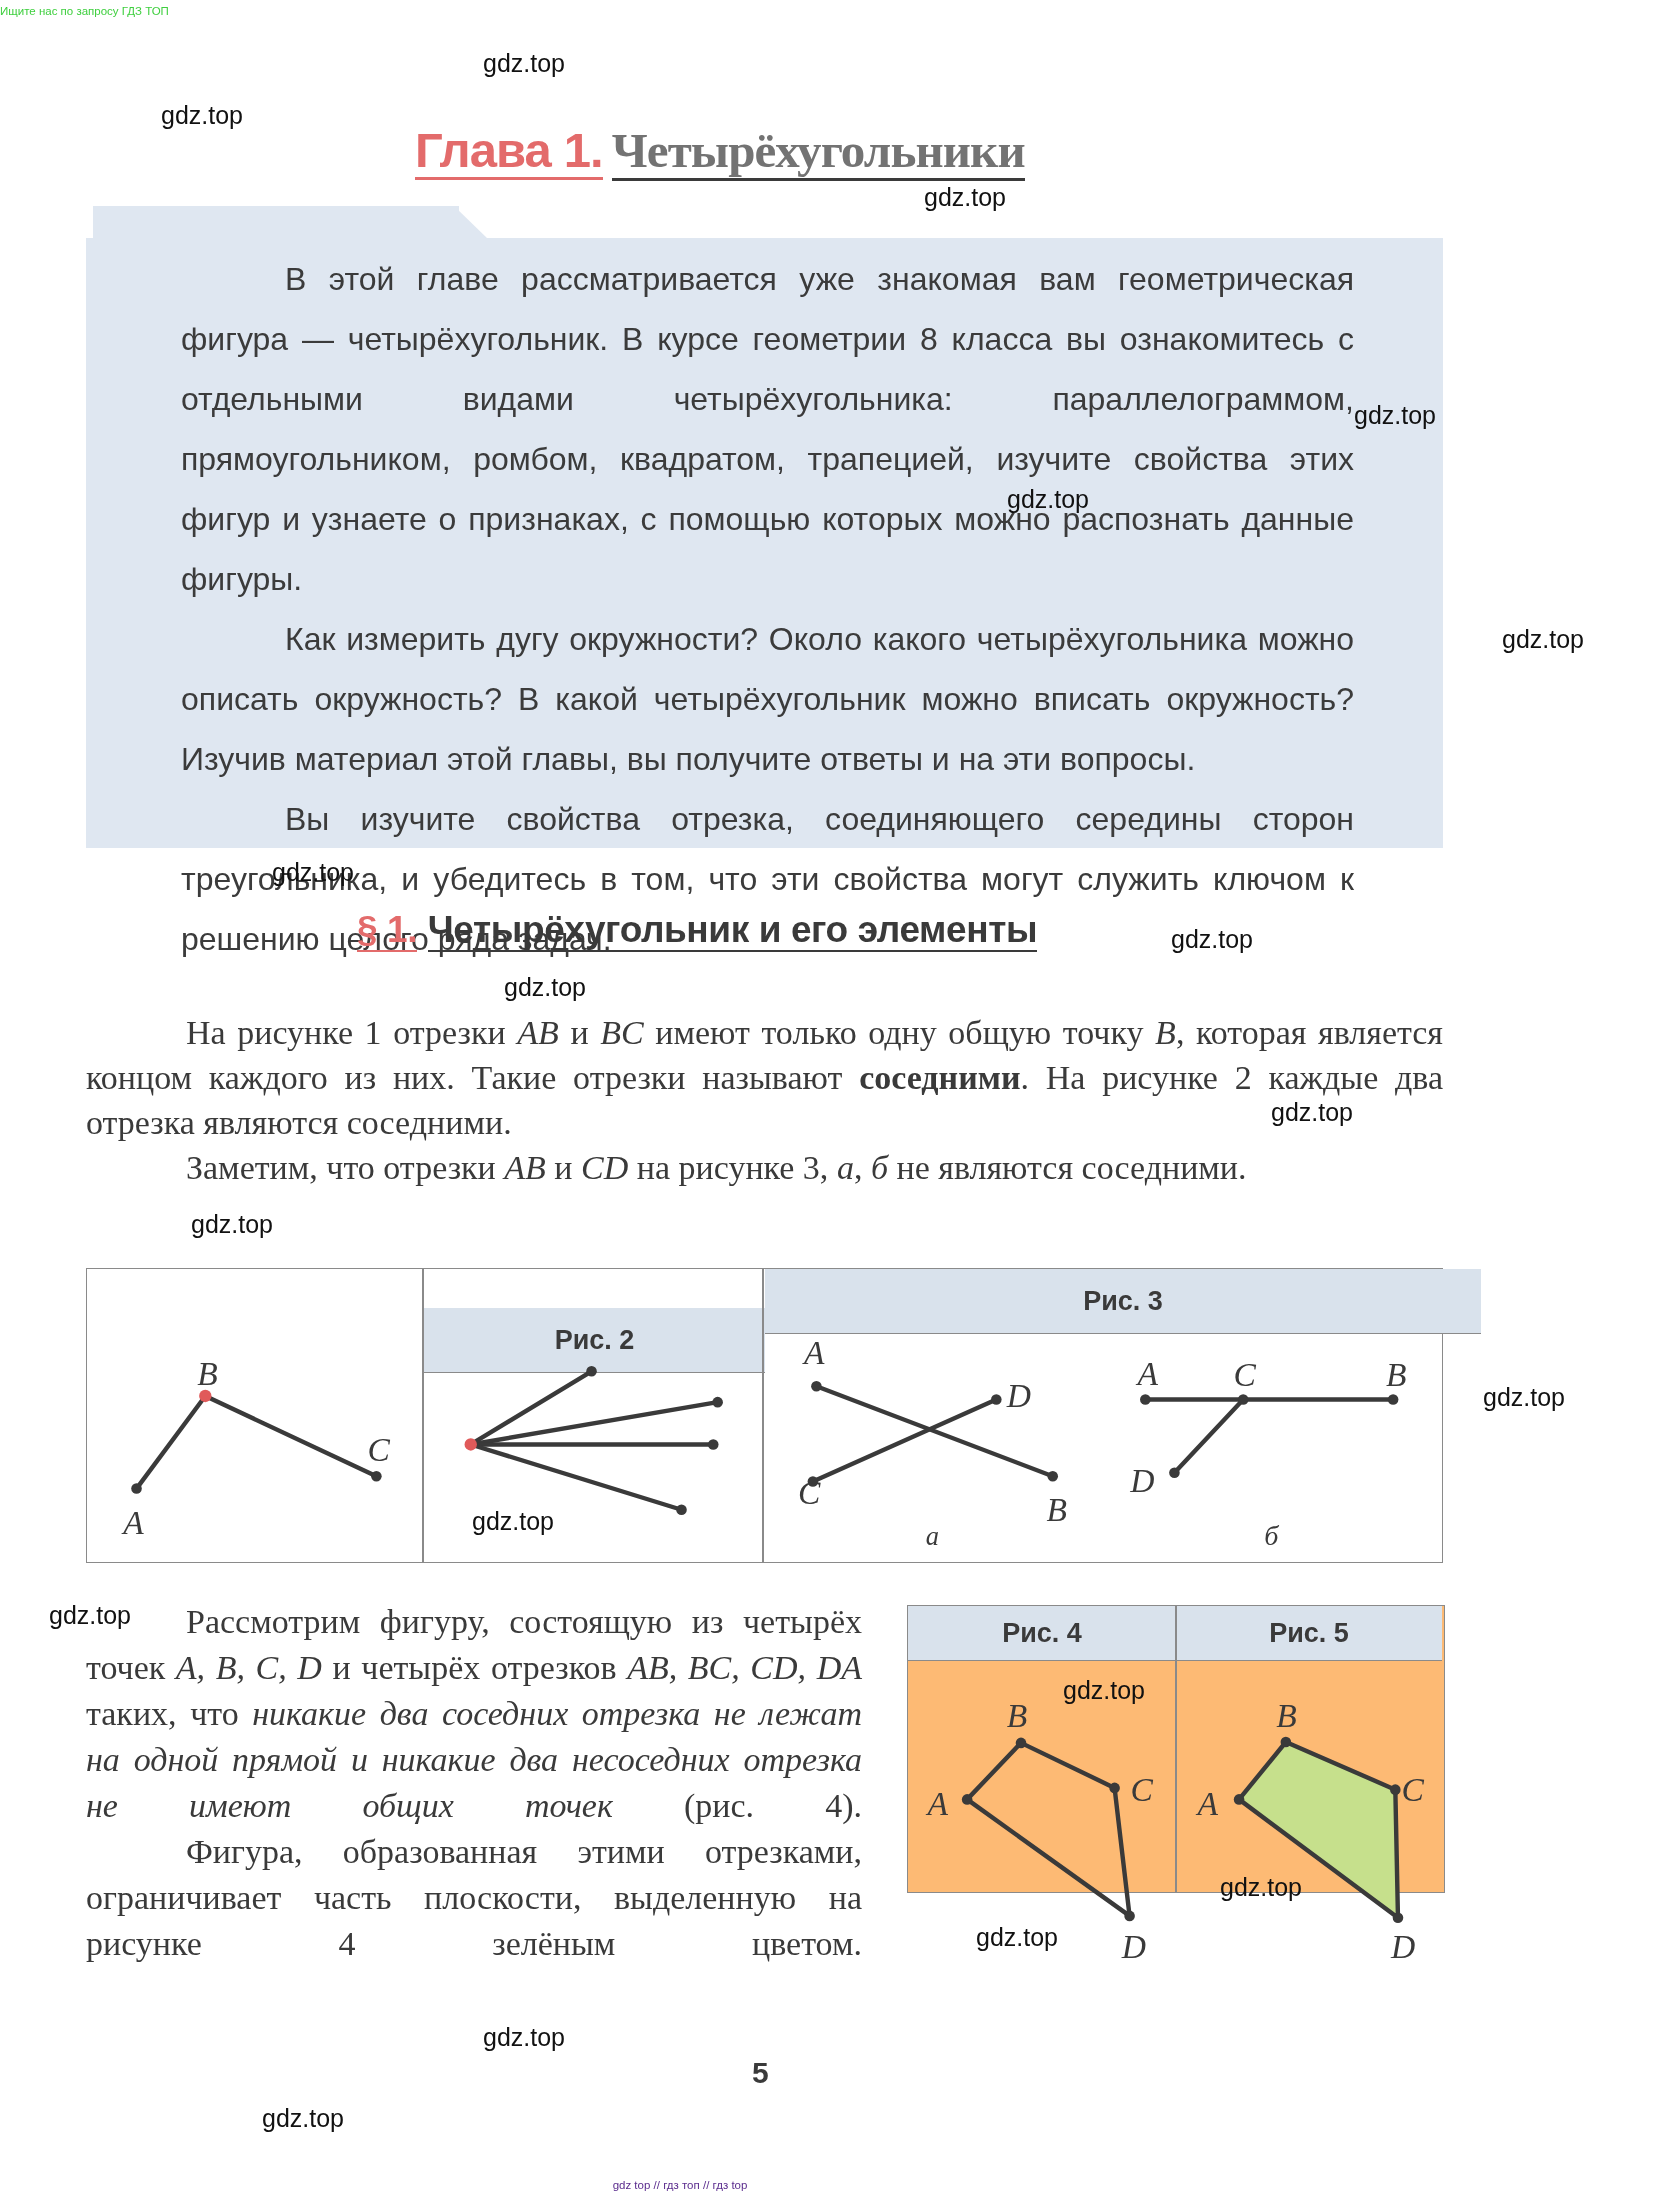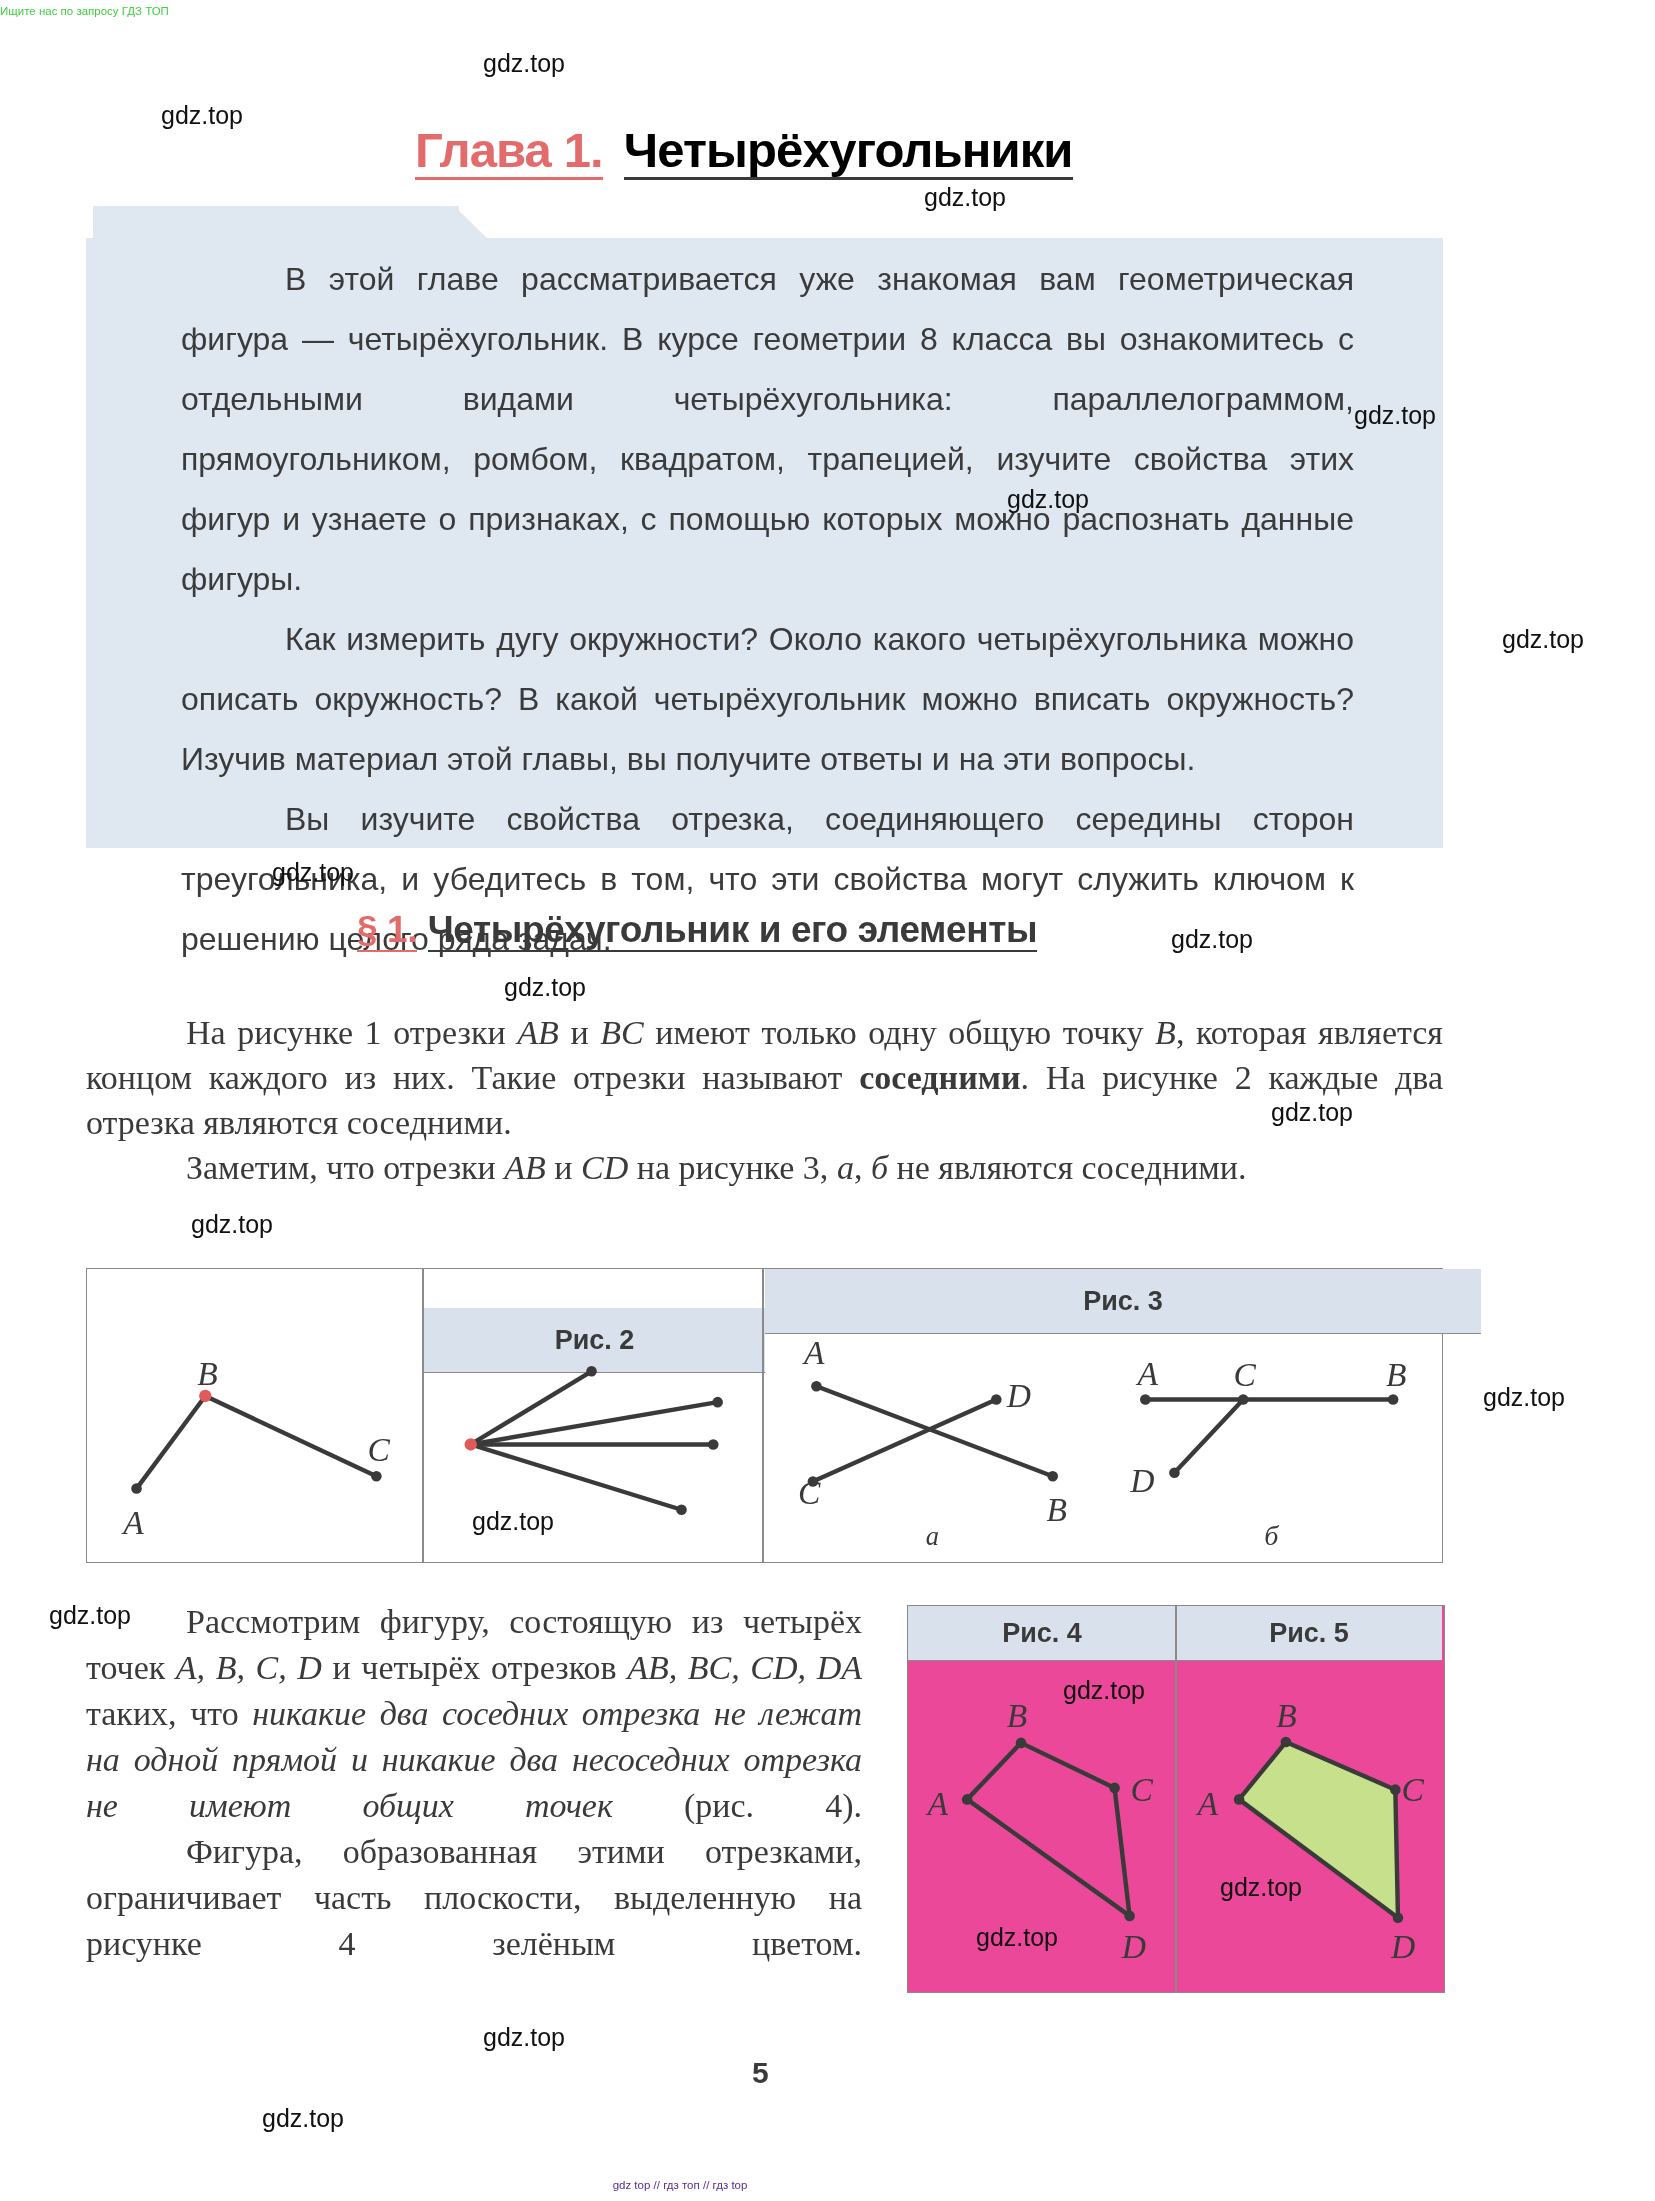--- a/index.html
+++ b/index.html
@@ -2,41 +2,41 @@
 <html style="font-size:14px"><head>
 <meta charset="utf-8">
 <style>
   html,body{margin:0;padding:0;background:#ffffff;}
   body{width:1656px;height:2201px;position:relative;overflow:hidden;font-family:"Liberation Serif",serif;color:#3a3a3a;}
   .abs{position:absolute;}
   .banner{top:5.3px;left:0;width:1656px;text-align:left;font-family:"Liberation Sans",sans-serif;font-size:11.5px;color:#3ecf3e;}
   .wm{font-family:"Liberation Sans",sans-serif;font-size:25px;color:#111;white-space:nowrap;}
   .chapter-title{top:122px;left:415px;font-family:"Liberation Sans",sans-serif;font-weight:bold;font-size:49px;letter-spacing:-0.9px;white-space:nowrap;}
   .chapter-title .num{color:#e36b6b;border-bottom:3.5px solid #e36b6b;}
-  .chapter-title .name{color:#000000;border-bottom:3.5px solid #3a3a3a;margin-left:21px;}
+  .chapter-title .name{color:#737373;border-bottom:3.5px solid #3a3a3a;margin-left:9px;font-family:Liberation Serif, serif;}
   .intro-box{left:86px;top:238px;width:1357px;height:610px;background:#dfe7f1;}
   .intro-tab{left:93px;top:206px;width:366px;height:35px;background:#dfe7f1;}
   .intro-tab-slope{left:454px;top:206px;width:0;height:0;border-left:0 solid transparent;border-right:35px solid transparent;border-bottom:34px solid #dfe7f1;}
   .intro-text{left:181px;top:249px;width:1173px;font-family:"Liberation Sans",sans-serif;font-size:32px;line-height:60px;color:#3b3b3b;}
   .intro-text p{margin:0;text-indent:104px;text-align:justify;}
   .intro-text p:first-child{}
   .section-title{top:909px;left:357px;font-family:"Liberation Sans",sans-serif;font-weight:bold;font-size:37px;white-space:nowrap;letter-spacing:-0.4px;}
   .section-title .num{color:#e36b6b;border-bottom:2.6px solid #e36b6b;}
   .section-title .name{color:#3a3a3a;border-bottom:2.6px solid #3a3a3a;margin-left:10.6px;}
   .body-text{left:86px;width:1357px;font-size:34px;line-height:45px;color:#3a3a3a;}
   .body-text p{margin:0;text-align:justify;text-indent:100px;}
   .body-text i{font-style:italic;}
   .body-text b{font-weight:bold;}
   .fig-table{left:86px;top:1268px;width:1357px;height:295px;border:1.8px solid #8a8a8a;box-sizing:border-box;background:#fff;}
   .fig-head{position:absolute;top:0;height:65px;background:#d9e2ec;border-bottom:1.8px solid #8a8a8a;box-sizing:border-box;font-family:"Liberation Sans",sans-serif;font-weight:bold;font-size:27px;color:#3a3a3a;display:flex;align-items:center;justify-content:center;}
   .vline{position:absolute;top:0;bottom:0;width:1.8px;background:#8a8a8a;}
   .lower-text{left:86px;top:1599px;width:776px;font-size:34px;line-height:46px;color:#3a3a3a;}
   .lower-text p{margin:0;text-align:justify;text-indent:100px;text-align-last:justify;}
   .lower-text p.last{text-align-last:justify;}
-  .fig-box{left:907px;top:1605px;width:538px;height:388px;border:1.8px solid #8a8a8a;box-sizing:border-box;background:#ec4899;}
+  .fig-box{left:907px;top:1605px;width:538px;height:288px;border:1.8px solid #8a8a8a;box-sizing:border-box;background:#fdba74;}
   .page-number{left:752px;top:2056px;font-family:"Liberation Sans",sans-serif;font-weight:bold;font-size:30px;color:#3a3a3a;}
   .footer{top:2179px;left:0;width:1360px;text-align:center;font-family:"Liberation Sans",sans-serif;font-size:11.5px;color:#5b2d8e;}
   svg text{font-family:"Liberation Serif",serif;font-style:italic;fill:#3a3a3a;}
 </style>
 </head>
 <body>
 
 <div class="abs banner">Ищите нас по запросу ГДЗ ТОП</div>
 
 <div class="abs chapter-title">

